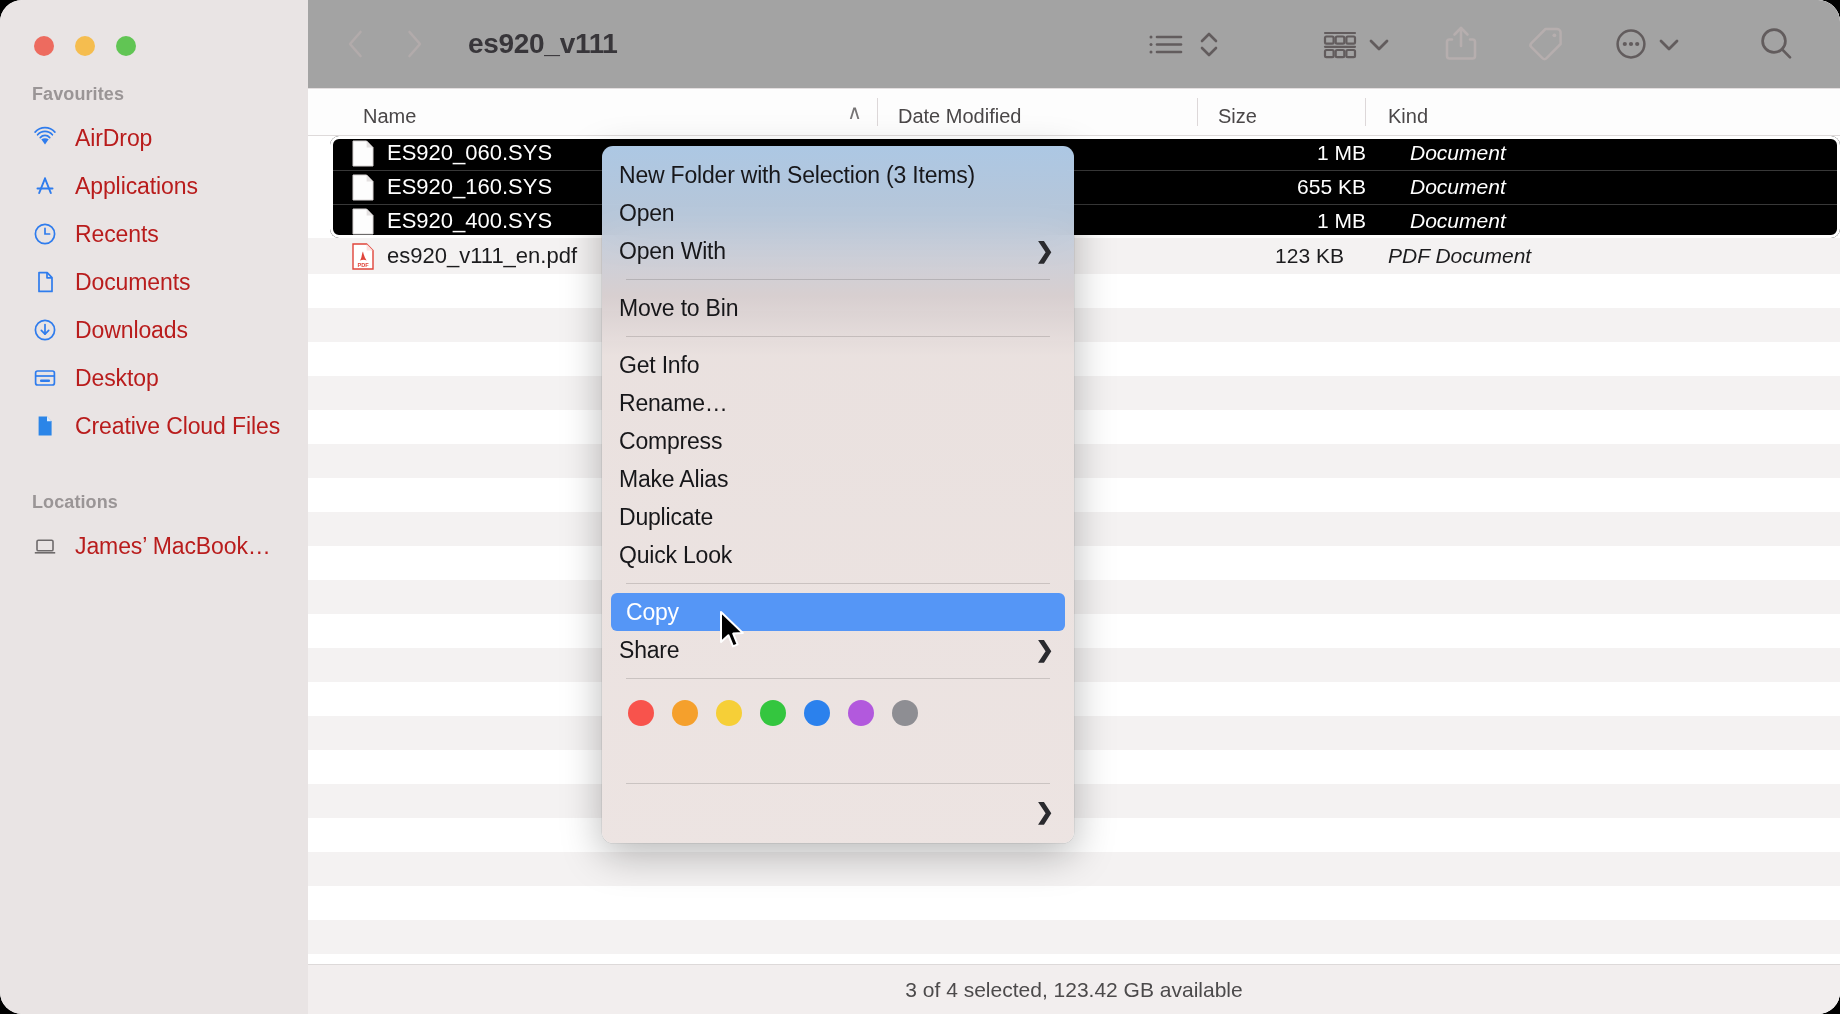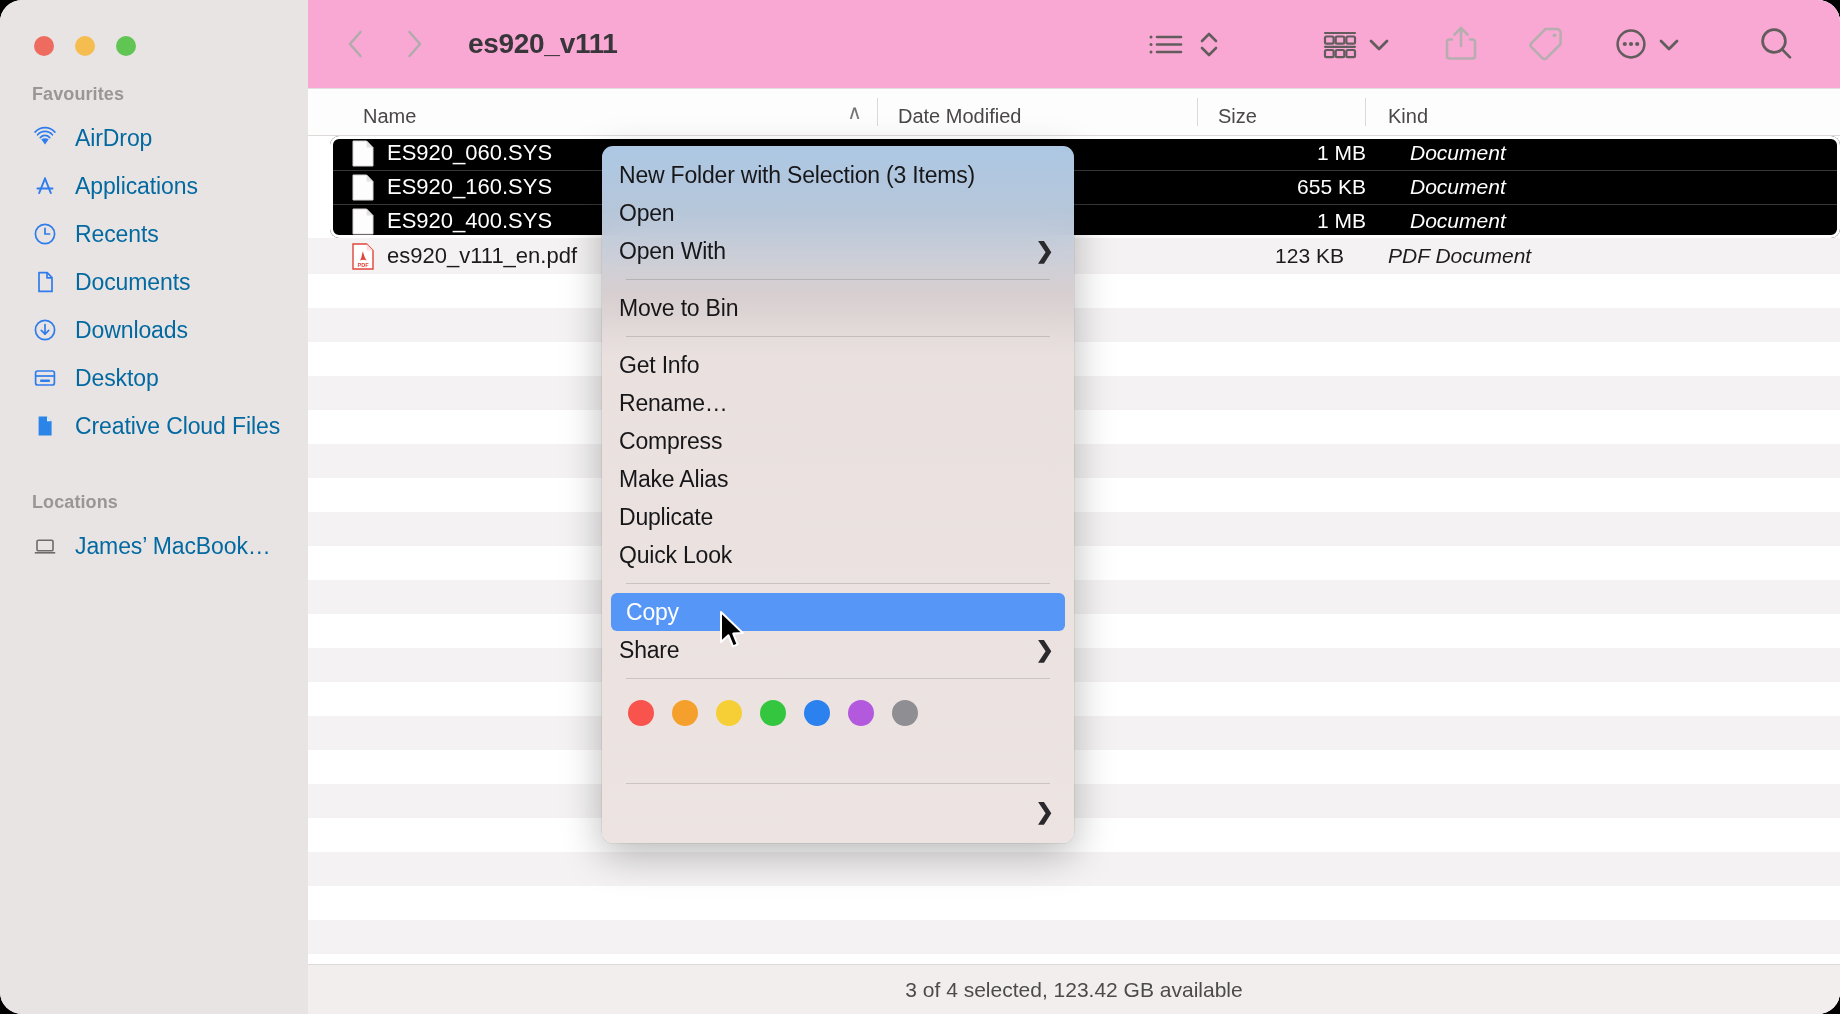--- a/index.html
+++ b/index.html
@@ -28,27 +28,27 @@
     padding:0 0 0 32px; margin-top:4px; margin-bottom:9px; letter-spacing:.1px;
   }
   #sb-fav-title { margin-top:84px; }
   #sb-loc-title { margin-top:42px; }
 
   .sb-item {
     display:flex; align-items:center; height:48px;
     padding-left:32px; gap:17px; cursor:default;
   }
   .sb-item .ico { width:26px; height:26px; flex:none; display:flex; align-items:center; justify-content:center; }
-  .sb-item .lbl { font-size:23px; color:#0369a1; white-space:nowrap; letter-spacing:-.1px;text-align:center; }
+  .sb-item .lbl { font-size:23px; color:#b91c1c; white-space:nowrap; letter-spacing:-.1px;text-align:center; }
 
   
   #main { flex:1; height:100%; display:flex; flex-direction:column; position:relative; background:#fff; }
 
   #toolbar {
-    height:88px; flex:none; background:#f9a8d4;
+    height:88px; flex:none; background:#a3a3a3;
     display:flex; align-items:center; position:relative;
   }
   .nav-btn { width:44px; height:44px; display:flex; align-items:center; justify-content:center; }
   #nav-back { margin-left:26px; }
   #nav-fwd  { margin-left:14px; }
   #win-title {
     font-size:28px; font-weight:bold; color:#38363a;
     margin-left:32px; letter-spacing:-.3px; white-space:nowrap;
   }
   #tb-right { margin-left:auto; display:flex; align-items:center; height:100%; }

